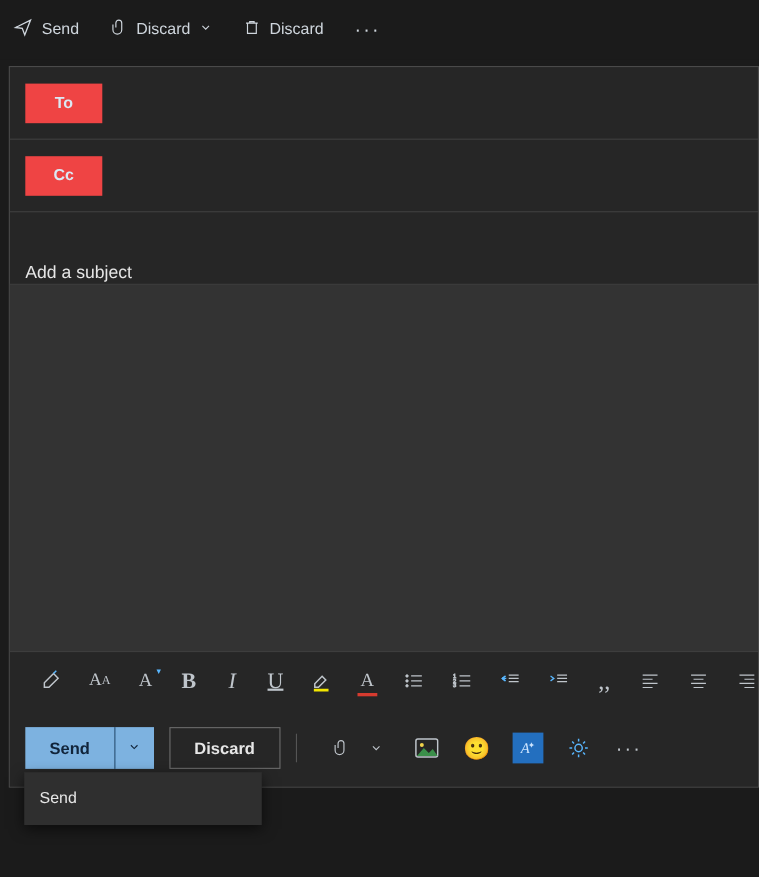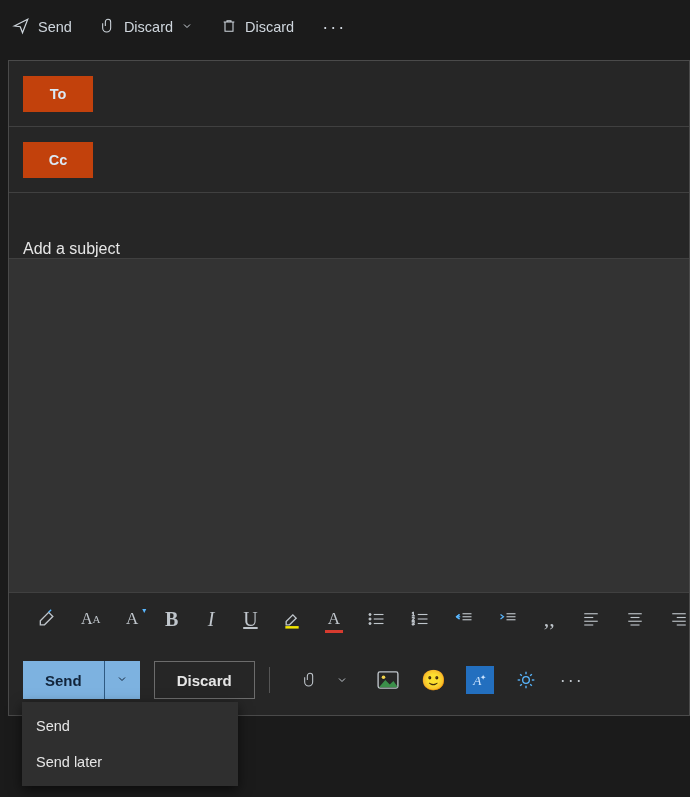--- a/index.html
+++ b/index.html
@@ -39,21 +39,21 @@
     width: 682px;
   }
   .field-row {
     display: flex;
     align-items: center;
     height: 66px;
     border-bottom: 1px solid #404040;
     padding-left: 14px;
   }
   .field-tag {
-    background: #c2410c;
+    background: #ef4444;
     color: #dbe9f5;
     font-weight: 600;
     width: 70px;
     height: 36px;
     display: flex;
     align-items: center;
     justify-content: center;
     cursor: pointer;
   }
   .subject-row {
@@ -376,16 +376,13 @@
       </div>
       <div class="ci" style="color:#bfc5cb;font-size:18px;letter-spacing:2px">···</div>
     </div>
   </div>
 </div>
 
 <div class="send-menu">
   <div class="menu-item">
     <span>Send</span>
   </div>
-  <div class="menu-item">
-    <span>Send later</span>
-  </div>
 </div>
 
 </body></html>

